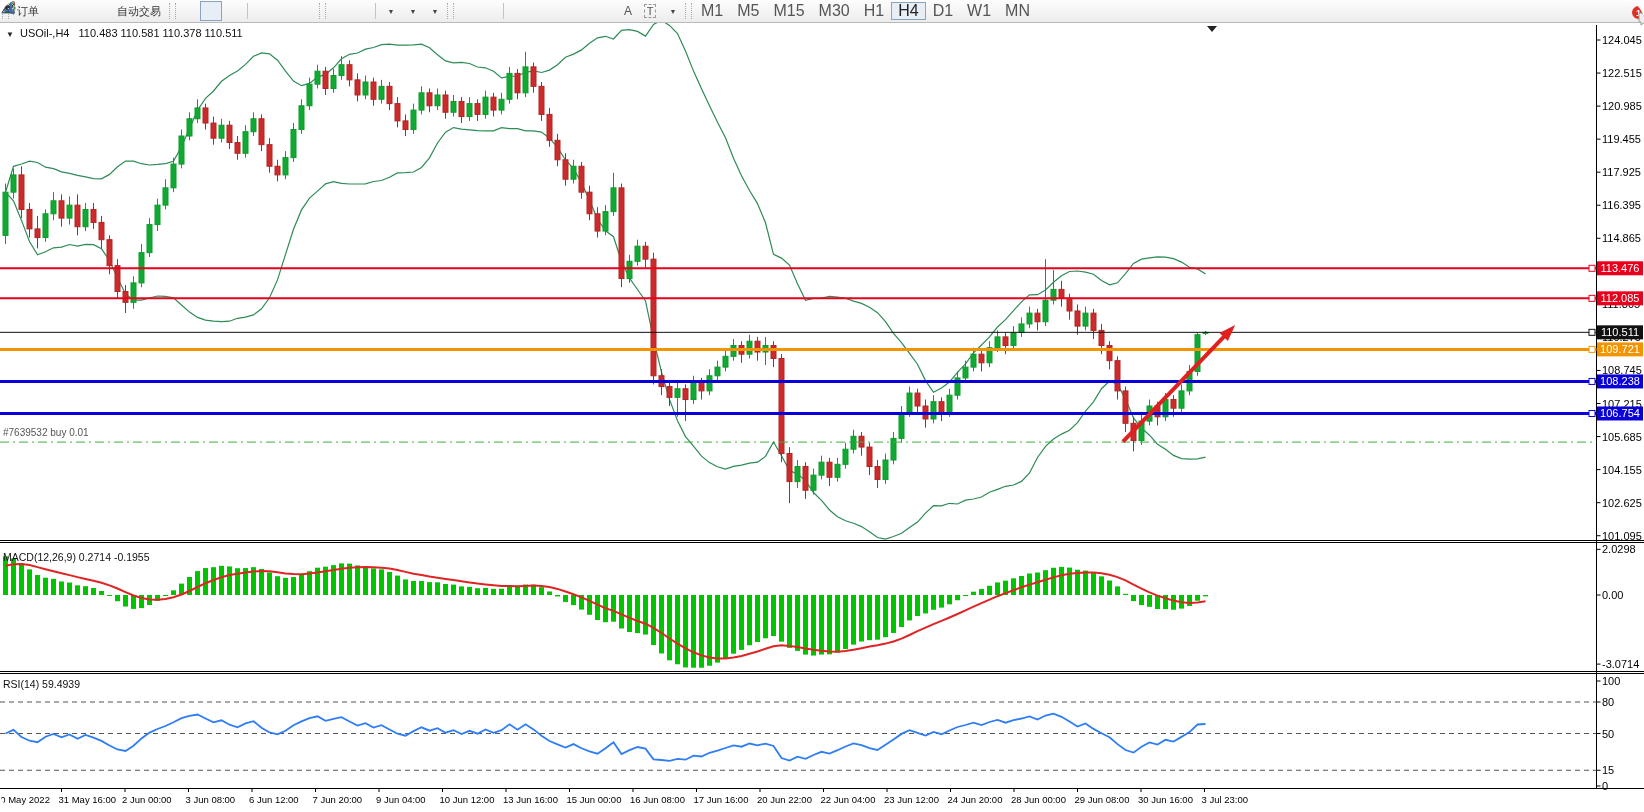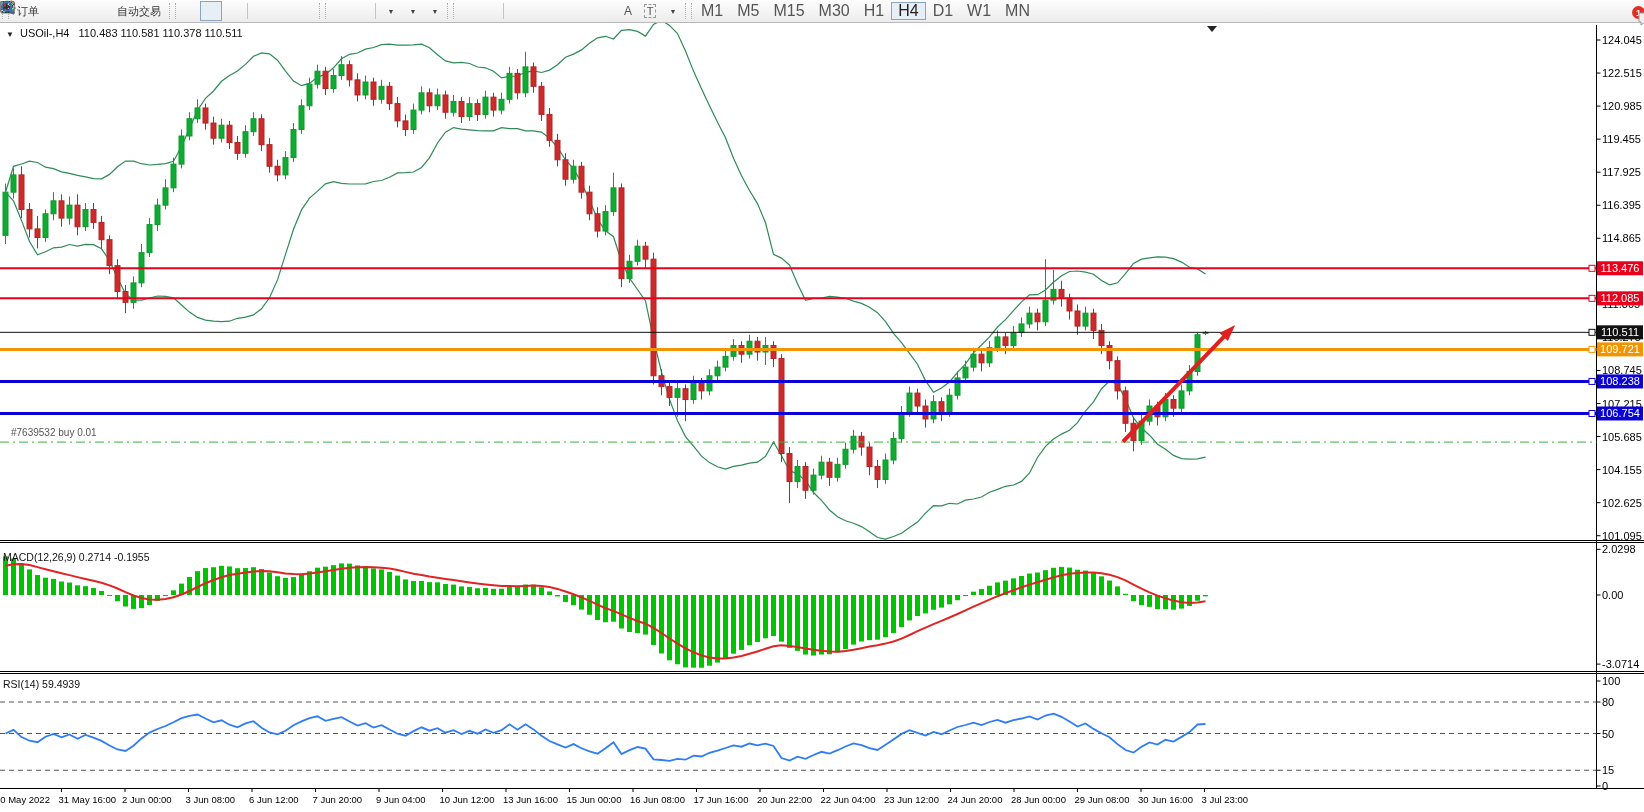--- a/index.html
+++ b/index.html
@@ -1,16 +1,16 @@
 <!DOCTYPE html>
 <html><head>
 <meta charset="utf-8">
 <style>
   html,body{margin:0;padding:0;background:#fff;font-family:"Liberation Sans",sans-serif;}
-  #app{position:relative;width:1644px;height:812px;overflow:hidden;background:#fff;}
+  #app{position:relative;width:1644px;height:812px;overflow:hidden;background:#fff;border-radius:21px;}
 
   
   .toolbar{position:absolute;left:0;top:0;width:1644px;height:22px;
     background:linear-gradient(#fdfdfd,#ececec);border-bottom:1px solid #b9b9b9;
     display:flex;align-items:center;z-index:30;}
   .grip{width:5px;height:16px;margin:0 2px;border-left:1px dotted #aaa;border-right:1px dotted #aaa;}
   .tb-btn{height:20px;min-width:22px;border:1px solid transparent;background:transparent;
     display:flex;align-items:center;justify-content:center;padding:0 2px;font-family:"Liberation Sans",sans-serif;
     font-size:11px;color:#333;cursor:default;}
   .tb-btn.textbtn{padding:0 5px;gap:3px;}
@@ -21,21 +21,21 @@
   .tf-btn.active{background:#e8eef6;border:1px solid #8aa4c0;color:#222;}
   .tb-right{margin-left:auto;display:flex;align-items:center;margin-right:6px;gap:8px;}
   .badge{position:absolute;top:-5px;right:-7px;background:#e03025;color:#fff;border-radius:8px;
     font-size:9px;min-width:13px;height:13px;display:flex;align-items:center;justify-content:center;font-weight:bold;}
   .chaticon{position:relative;}
 
   
   .chart-title{position:absolute;left:6px;top:27px;font-size:11px;color:#111;z-index:20;}
   .chart-title .tri{font-size:8px;color:#222;margin-right:3px;}
   .ind-label{position:absolute;left:3px;font-size:10.5px;color:#111;z-index:20;}
-  .order-label{position:absolute;left:11px;top:427px;font-size:10px;color:#555;z-index:20;}
+  .order-label{position:absolute;left:3px;top:427px;font-size:10px;color:#555;z-index:20;}
   .shift-marker{position:absolute;left:1207px;top:26px;width:0;height:0;z-index:20;
     border-left:5px solid transparent;border-right:5px solid transparent;border-top:6px solid #222;}
   svg{position:absolute;left:0;top:0;z-index:10;}
   text{font-family:"Liberation Sans",sans-serif;}
 </style>
 </head>
 <body>
 
 <div id="app">
 

